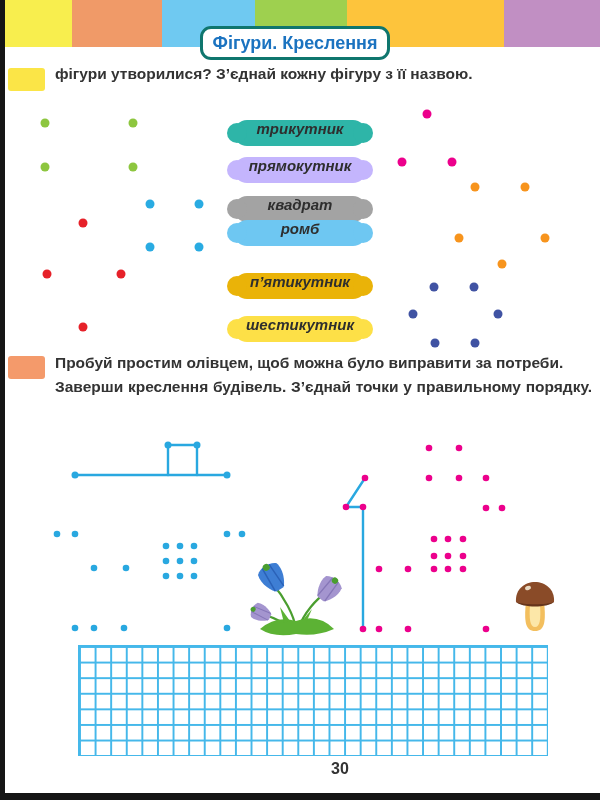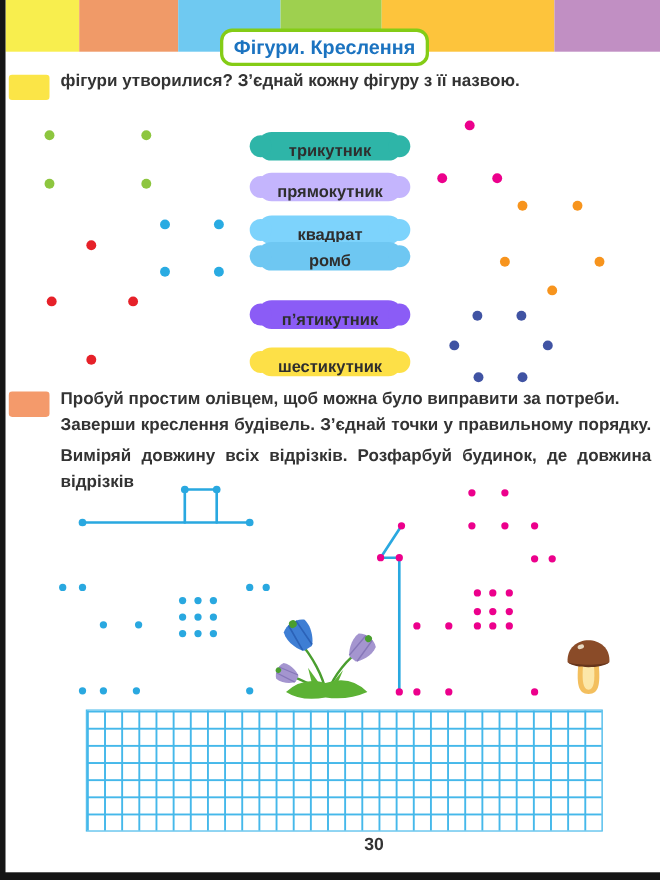--- a/index.html
+++ b/index.html
@@ -1,30 +1,30 @@
 <!DOCTYPE html>
 <html><head>
 <meta charset="utf-8">
 <style>
   html,body{margin:0;padding:0;background:#888;}
   #page{position:relative;width:600px;height:800px;background:#ffffff;overflow:hidden;
         font-family:"Liberation Sans",sans-serif;}
   .seg{position:absolute;top:0;height:47px;}
   #titlebox{position:absolute;left:200px;top:26px;width:190px;height:34px;background:#fff;
-            border:3px solid #84cc16;border-radius:11px;display:flex;align-items:center;justify-content:center;box-sizing:border-box;text-align:right;}
+            border:3px solid #0f766e;border-radius:11px;display:flex;align-items:center;justify-content:center;box-sizing:border-box;text-align:right;}
   #titlebox span{color:#1b73c0;font-weight:bold;font-size:18px;white-space:nowrap;}
   .marker{position:absolute;left:8px;width:37px;height:23px;border-radius:3px;}
   #mk1{top:68px;} #mk2{top:356px;}
   .tasktext{position:absolute;left:55px;width:537px;font-weight:bold;font-size:15.5px;
             line-height:23.5px;color:#333;}
   #t1text{top:62px;} #t2p1{top:351px;} #t2p2{top:403px;}
   .tline{white-space:nowrap;}
   .tline.just{text-align:justify;text-align-last:justify;white-space:normal;}
   .pill{position:absolute;left:234px;width:132px;height:26px;border-radius:13px;
-        display:flex;align-items:flex-end;justify-content:center;}
+        display:flex;align-items:flex-start;justify-content:center;font-style:italic;}
   .pill .bump{position:absolute;top:3px;width:20px;height:20px;border-radius:50%;background:inherit;}
   .bump.l{left:-7px;} .bump.r{right:-7px;}
   .pill span{position:relative;font-weight:bold;font-size:15px;color:#2e2e2e;}
   #overlay{position:absolute;left:0;top:0;pointer-events:none;}
   #grid{position:absolute;box-sizing:content-box;}
   #pagenum{position:absolute;left:0;top:760px;width:600px;text-align:center;
            font-weight:bold;font-size:16px;color:#333;padding-left:40px;}
   .edge{position:absolute;background:#151515;}
   #edgeL{left:0;top:0;width:5px;height:800px;}
   #edgeB{left:0;top:793px;width:600px;height:7px;}
@@ -56,49 +56,48 @@
       <div class="pill" style="top: 120px; background: rgb(46, 181, 168);">
         <div class="bump l"></div>
         <div class="bump r"></div>
         <span>трикутник</span>
       </div>
       <div class="pill" style="top: 157px; background: #c4b5fd;">
         <div class="bump l"></div>
         <div class="bump r"></div>
         <span>прямокутник</span>
       </div>
-      <div class="pill" style="top: 196px; background: #7dd3fc;">
+      <div class="pill" style="top: 196px; background: #a3a3a3;">
         <div class="bump l"></div>
         <div class="bump r"></div>
         <span>квадрат</span>
       </div>
       <div class="pill" style="top: 220px; background: rgb(110, 199, 242);">
         <div class="bump l"></div>
         <div class="bump r"></div>
         <span>ромб</span>
       </div>
-      <div class="pill" style="top: 273px; background: #8b5cf6;">
+      <div class="pill" style="top: 273px; background: #eab308;">
         <div class="bump l"></div>
         <div class="bump r"></div>
         <span>п’ятикутник</span>
       </div>
       <div class="pill" style="top: 316px; background: #fde047;">
         <div class="bump l"></div>
         <div class="bump r"></div>
         <span>шестикутник</span>
       </div>
     </div>
 
   <div id="mk2" class="marker" style="background: rgb(244, 154, 107);"></div>
   <div id="t2p1" class="tasktext">
       <div class="tline">Пробуй простим олівцем, щоб можна було виправити за потреби.</div>
       <div class="tline just">Заверши креслення будівель. З’єднай точки у правильному порядку.</div>
     </div>
   <div id="t2p2" class="tasktext">
-      <div class="tline just">Виміряй довжину всіх відрізків. Розфарбуй будинок, де довжина відрізків</div>
     </div>
 
   <svg id="overlay" width="600" height="800">
       <circle cx="45" cy="123" r="4.5" fill="#8dc63f"></circle>
       <circle cx="133" cy="123" r="4.5" fill="#8dc63f"></circle>
       <circle cx="45" cy="167" r="4.5" fill="#8dc63f"></circle>
       <circle cx="133" cy="167" r="4.5" fill="#8dc63f"></circle>
       <circle cx="150" cy="204" r="4.5" fill="#29abe2"></circle>
       <circle cx="199" cy="204" r="4.5" fill="#29abe2"></circle>
       <circle cx="150" cy="247" r="4.5" fill="#29abe2"></circle>

